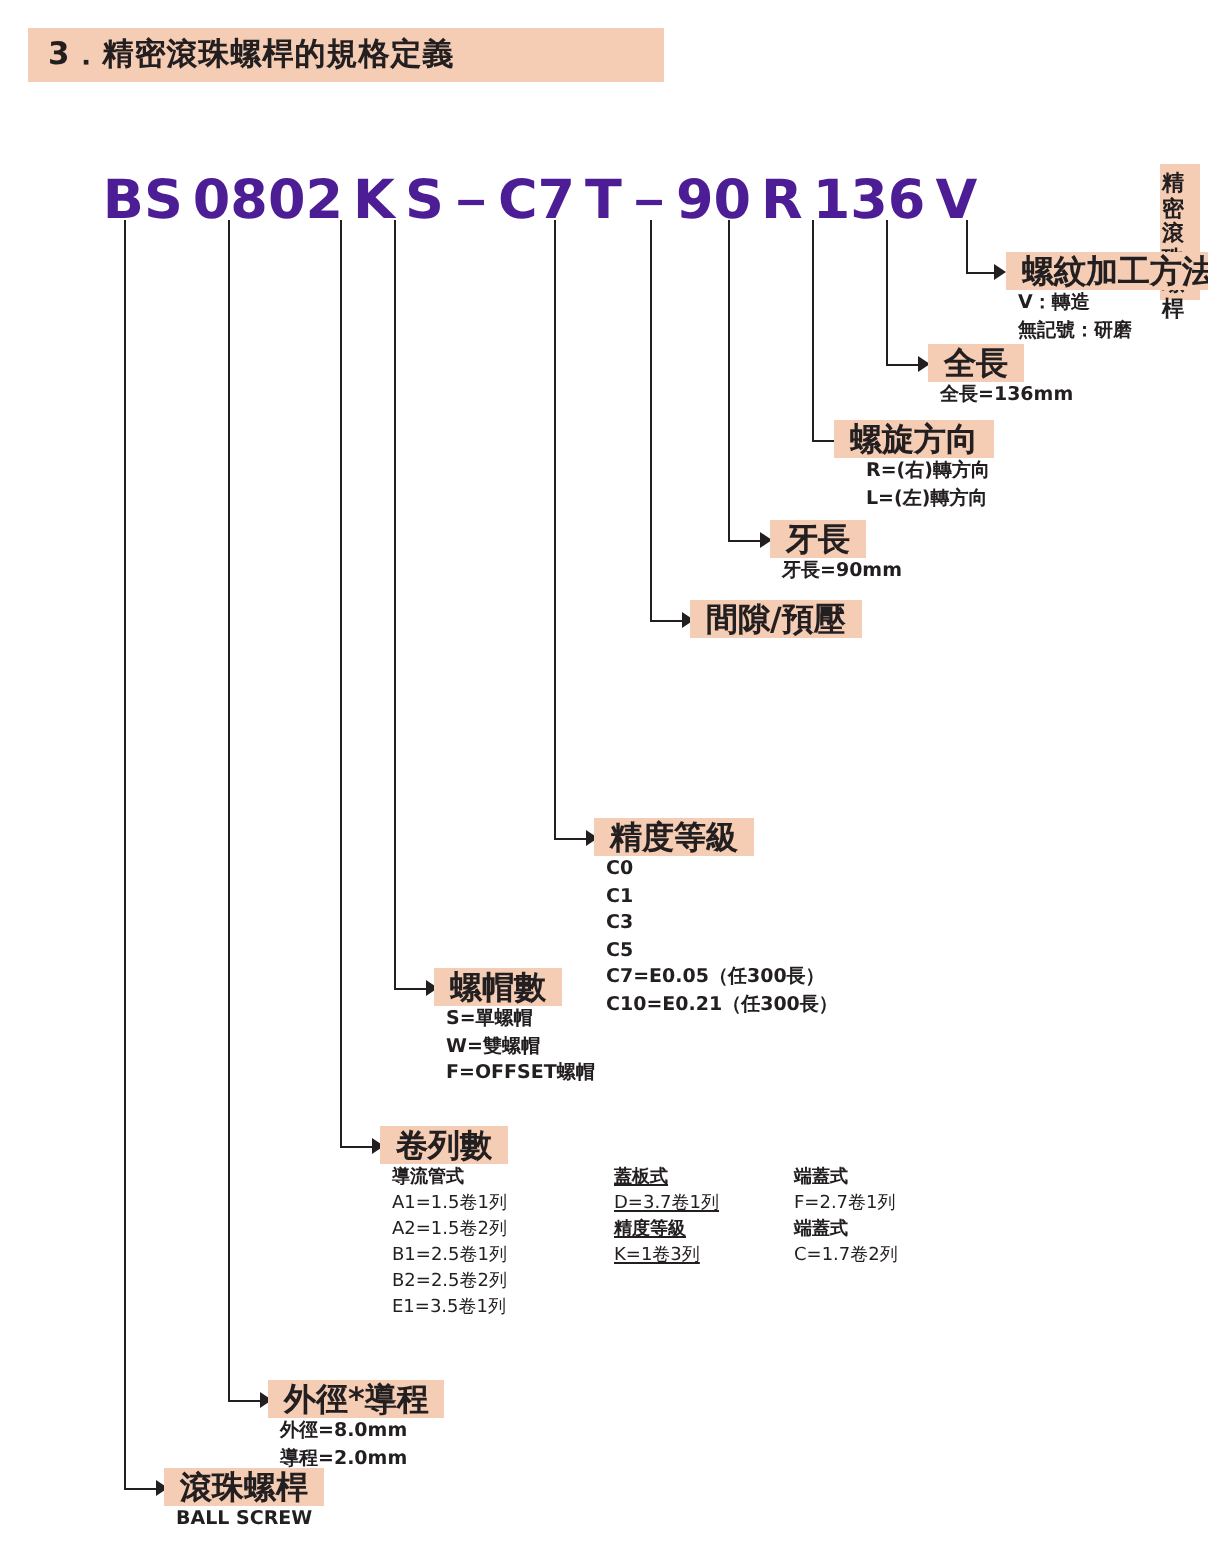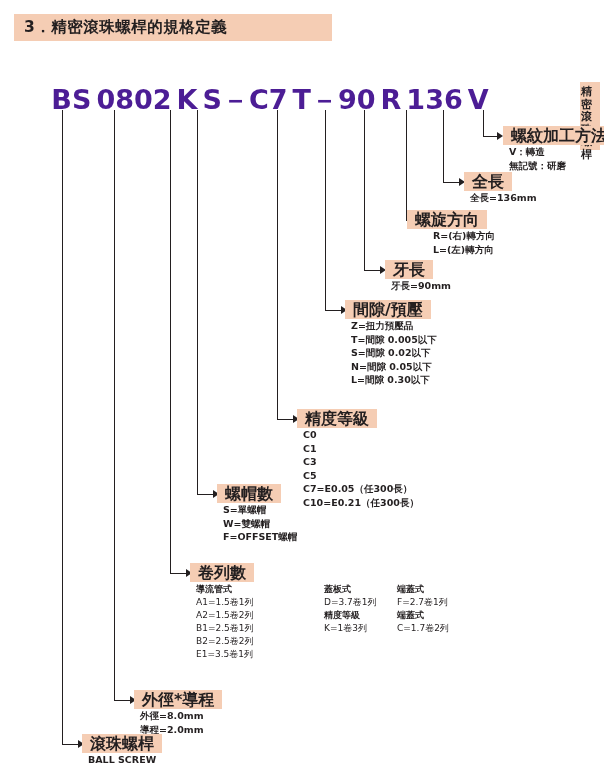--- a/index.html
+++ b/index.html
@@ -188,39 +188,32 @@
   <div class="note" style="left:509px; top:145px;">
     <div>V：轉造</div>
     <div>無記號：研磨</div>
   </div>
 
   <div class="box" style="left:464px; top:172px;">全長</div>
   <div class="note" style="left:470px; top:191px;">
     <div>全長=136mm</div>
   </div>
 
-  <div class="box" style="left:407px; top:210px;">螺旋方向</div>
+  <div class="box" style="left:417px; top:210px;">螺旋方向</div>
   <div class="note" style="left:433px; top:229px;">
     <div>R=(右)轉方向</div>
     <div>L=(左)轉方向</div>
   </div>
 
   <div class="box" style="left:385px; top:260px;">牙長</div>
   <div class="note" style="left:391px; top:279px;">
     <div>牙長=90mm</div>
   </div>
 
   <div class="box" style="left:345px; top:300px;">間隙/預壓</div>
-  <div class="note" style="left:351px; top:319px;">
-    <div>Z=扭力預壓品</div>
-    <div>T=間隙 0.005以下</div>
-    <div>S=間隙 0.02以下</div>
-    <div>N=間隙 0.05以下</div>
-    <div>L=間隙 0.30以下</div>
-  </div>
 
   <div class="box" style="left:297px; top:409px;">精度等級</div>
   <div class="note" style="left:303px; top:428px;">
     <div>C0</div>
     <div>C1</div>
     <div>C3</div>
     <div>C5</div>
     <div>C7=E0.05（任300長）</div>
     <div>C10=E0.21（任300長）</div>
   </div>
@@ -236,21 +229,21 @@
 
   <div class="note-sm" style="left:196px; top:583px;">
     <div class="note-b">導流管式</div>
     <div>A1=1.5卷1列</div>
     <div>A2=1.5卷2列</div>
     <div>B1=2.5卷1列</div>
     <div>B2=2.5卷2列</div>
     <div>E1=3.5卷1列</div>
   </div>
 
-  <div class="note-sm" style="left:324px; top:583px;">
+  <div class="note-sm" style="left:307px; top:583px;text-decoration:underline;">
     <div class="note-b">蓋板式</div>
     <div>D=3.7卷1列</div>
     <div class="note-b">精度等級</div>
     <div>K=1卷3列</div>
   </div>
 
   <div class="note-sm" style="left:397px; top:583px;">
     <div class="note-b">端蓋式</div>
     <div>F=2.7卷1列</div>
     <div class="note-b">端蓋式</div>

